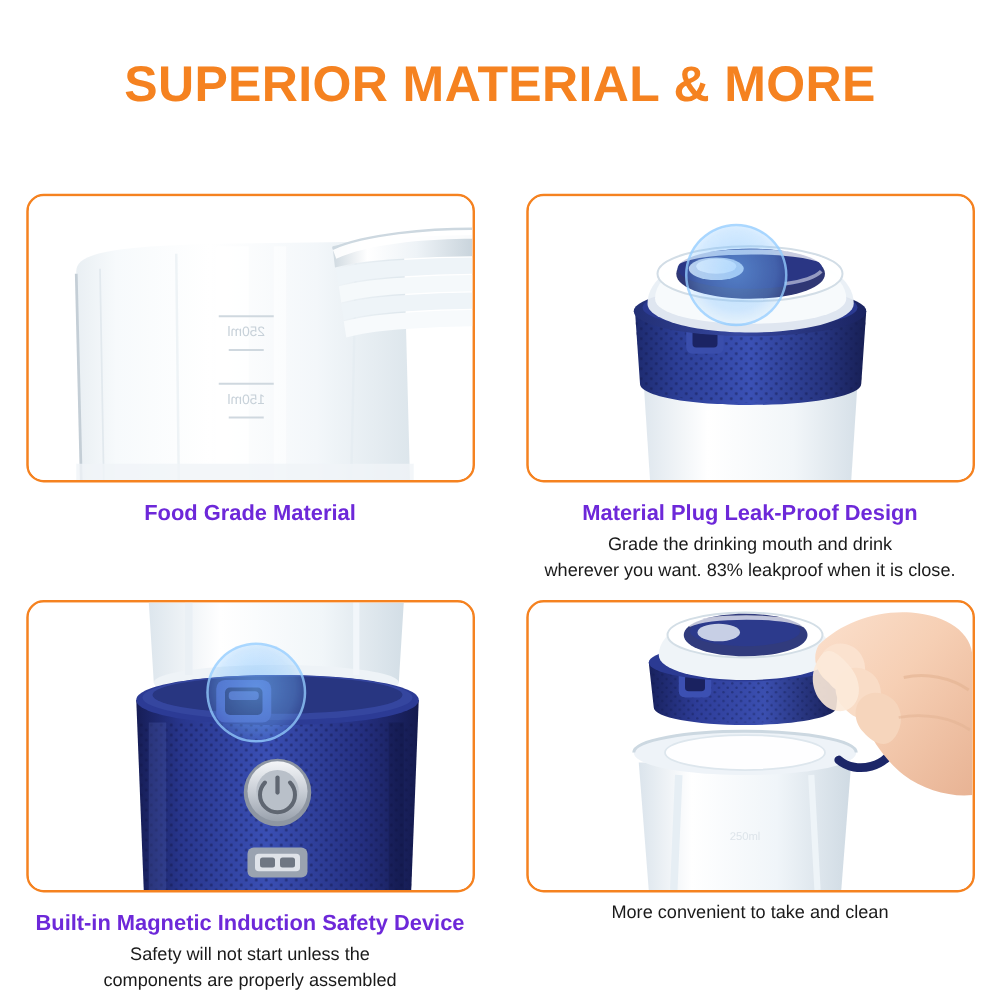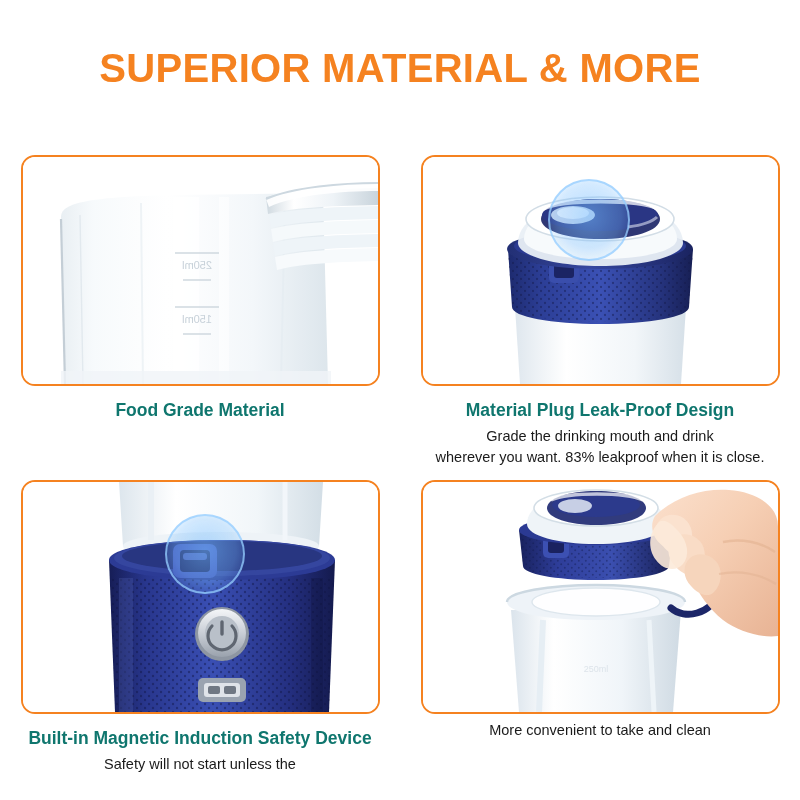--- a/index.html
+++ b/index.html
@@ -59,21 +59,21 @@
     background: #ffffff;
     overflow: hidden;
   }
   .cell.bottom .photo {
     height: 230px;
   }
 
   .caption-title {
     margin: 14px 0 0 0;
     text-align: center;
-    color: #0f766e;
+    color: #6d28d9;
     font-weight: bold;
     font-size: 17.5px;
     line-height: 20px;
     white-space: nowrap;
   }
   .caption-body {
     margin: 6px 0 0 0;
     text-align: center;
     color: #1a1a1a;
     font-size: 14.5px;
@@ -281,20 +281,21 @@
         <rect x="201" y="204" width="12" height="8" rx="2" fill="#6f7783"></rect>
 
         <rect x="96" y="96" width="14" height="134" fill="#6476cc" opacity="0.22"></rect>
         <rect x="288" y="96" width="12" height="134" fill="#0b1038" opacity="0.25"></rect>
       </svg>
       <div class="hl" style="left:142px; top:32px; width:76px; height:76px;"></div>
     </div>
     <p class="caption-title">Built-in Magnetic Induction Safety Device</p>
     <p class="caption-body">
       <span class="l">Safety will not start unless the</span>
+      <span class="l">components are  properly assembled</span>
     </p>
   </div>
 
   <div class="cell bottom">
     <div class="photo">
       <svg class="svgfill" viewBox="0 0 355 230" preserveAspectRatio="xMidYMid slice">
         <defs>
           <linearGradient id="g4clear" x1="0" y1="0" x2="1" y2="0">
             <stop offset="0%" stop-color="#dbe4ec"></stop>
             <stop offset="25%" stop-color="#ffffff"></stop>

